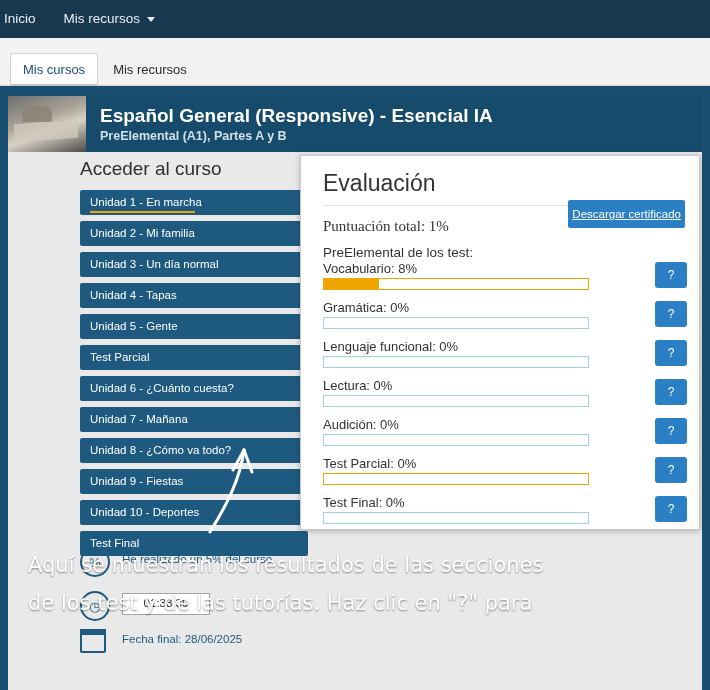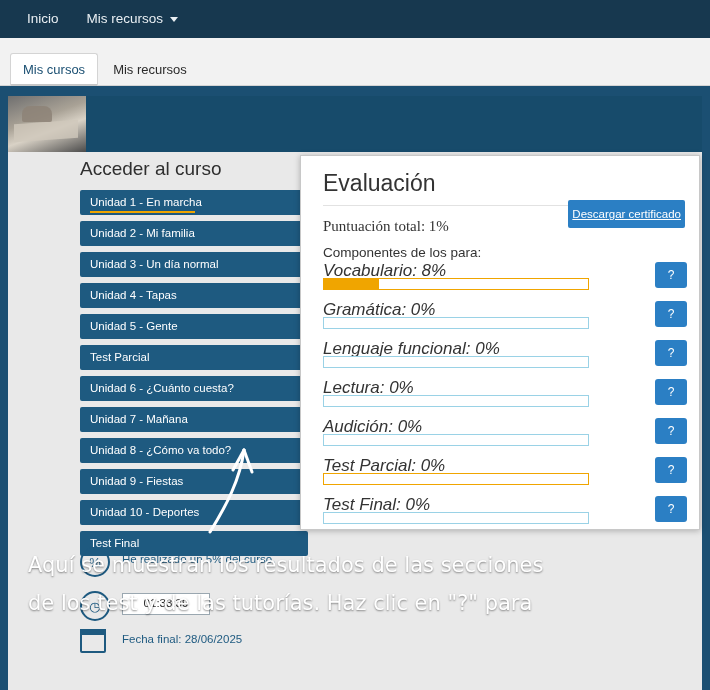--- a/index.html
+++ b/index.html
@@ -17,21 +17,21 @@
     position:absolute; top:0; left:0; width:710px; height:38px;
     background:#17384f; color:#ffffff;
     display:flex; align-items:center;
   }
   .topbar .nav-left { display:flex; align-items:center; }
   .topbar .nav-right { margin-left:auto; display:flex; align-items:center; padding-right:14px; }
   .nav-item {
     font-size:13.5px; color:#e9eff3; padding:0 14px; line-height:38px;
     display:flex; align-items:center; gap:7px; white-space:nowrap;
   }
-  .nav-item.first { padding-left:27px;text-align:right; }
+  .nav-item.first { padding-left:4px;text-align:right; }
   .caret-down {
     width:0; height:0; border-left:4.5px solid transparent; border-right:4.5px solid transparent;
     border-top:5px solid #e9eff3; display:inline-block;
   }
 
   
   .tabstrip {
     position:absolute; top:38px; left:0; width:710px; height:48px;
     background:#f2f2f2; border-bottom:1px solid #d4d4d4;
     display:flex; align-items:flex-end;
@@ -131,21 +131,21 @@
   .btn-cert {
     position:absolute; right:14px; top:44px;
     background:#2b7fc4; color:#ffffff; font-size:11.5px;
     padding:8px 4px; border-radius:2px; border:none; white-space:nowrap;text-decoration:underline;
   }
   .modal-comp { font-size:13.5px; color:#333333; padding:10px 16px 0 22px; }
 
   .comp-list { position:absolute; top:105px; left:0; width:400px; }
   .comp-row { position:relative; height:39px; }
   .comp-label {
-    position:absolute; left:22px; top:0; font-size:17px; color:#333333;font-style:italic;
+    position:absolute; left:22px; top:0; font-size:13px; color:#333333;
   }
   .bar-outer {
     position:absolute; left:22px; top:17px; width:266px; height:12px;
     background:#ffffff; border:1px solid #9ad2e6;
   }
   .bar-outer.y { border-color:#f0a500; }
   .bar-fill { height:100%; background:#f0a500; }
   .q-btn {
     position:absolute; right:14px; top:1px; width:32px; height:26px;
     background:#2b7fc4; color:#ffffff; font-size:12px;
@@ -181,20 +181,24 @@
   <div class="tab active">
     <span>Mis cursos</span>
   </div>
   <div class="tab">
     <span>Mis recursos</span>
   </div>
 </div>
 
 <div class="banner">
   <div class="banner-thumb"></div>
+  <div class="banner-text">
+    <div class="banner-title">Español General (Responsive) - Esencial IA</div>
+    <div class="banner-sub">PreElemental (A1), Partes A y B</div>
+  </div>
 </div>
 
 <div class="content">
   <div class="acceder-title">Acceder al curso</div>
 
   <div class="unit-list" id="unit-list">
       <div class="unit-btn"><span>Unidad 1 - En marcha</span><div class="ubar" style="width: 105px;"></div></div>
       <div class="unit-btn"><span>Unidad 2 - Mi familia</span></div>
       <div class="unit-btn"><span>Unidad 3 - Un día normal</span></div>
       <div class="unit-btn"><span>Unidad 4 - Tapas</span></div>
@@ -222,21 +226,21 @@
       <div class="cal-text">Fecha final: 28/06/2025</div>
     </div>
   </div>
 </div>
 
 <div class="modal">
   <div class="modal-title">Evaluación</div>
   <div class="modal-sep"></div>
   <div class="modal-score">Puntuación total: 1%</div>
   <button class="btn-cert">Descargar certificado</button>
-  <div class="modal-comp">Componentes de los para:</div>
+  <div class="modal-comp">PreElemental de los test:</div>
   <div class="comp-list" id="comp-list">
       <div class="comp-row">
         <div class="comp-label">Vocabulario: 8%</div>
         <div class="bar-outer y">
           <div class="bar-fill" style="width: 20.8%;"></div>
         </div>
         <div class="q-btn">?</div>
       </div>
       <div class="comp-row">
         <div class="comp-label">Gramática: 0%</div>

